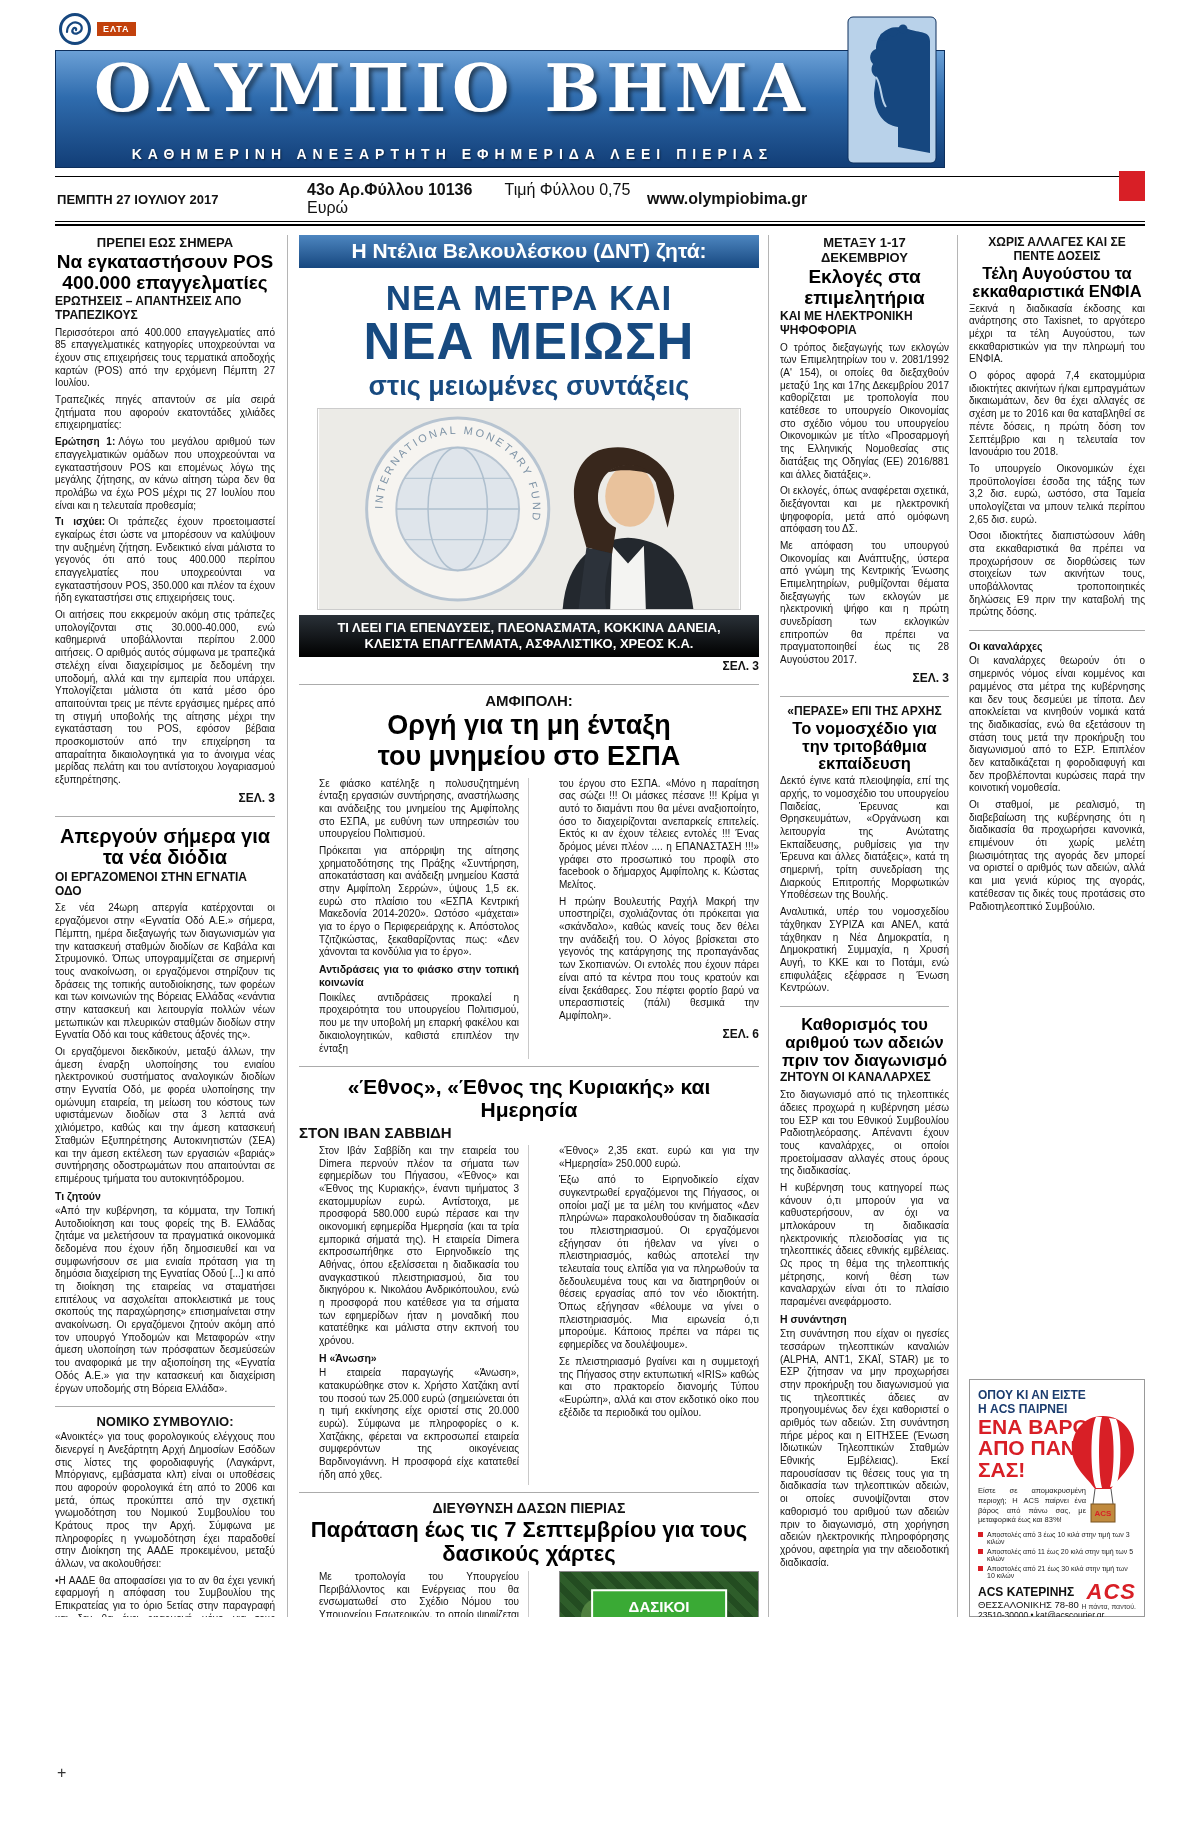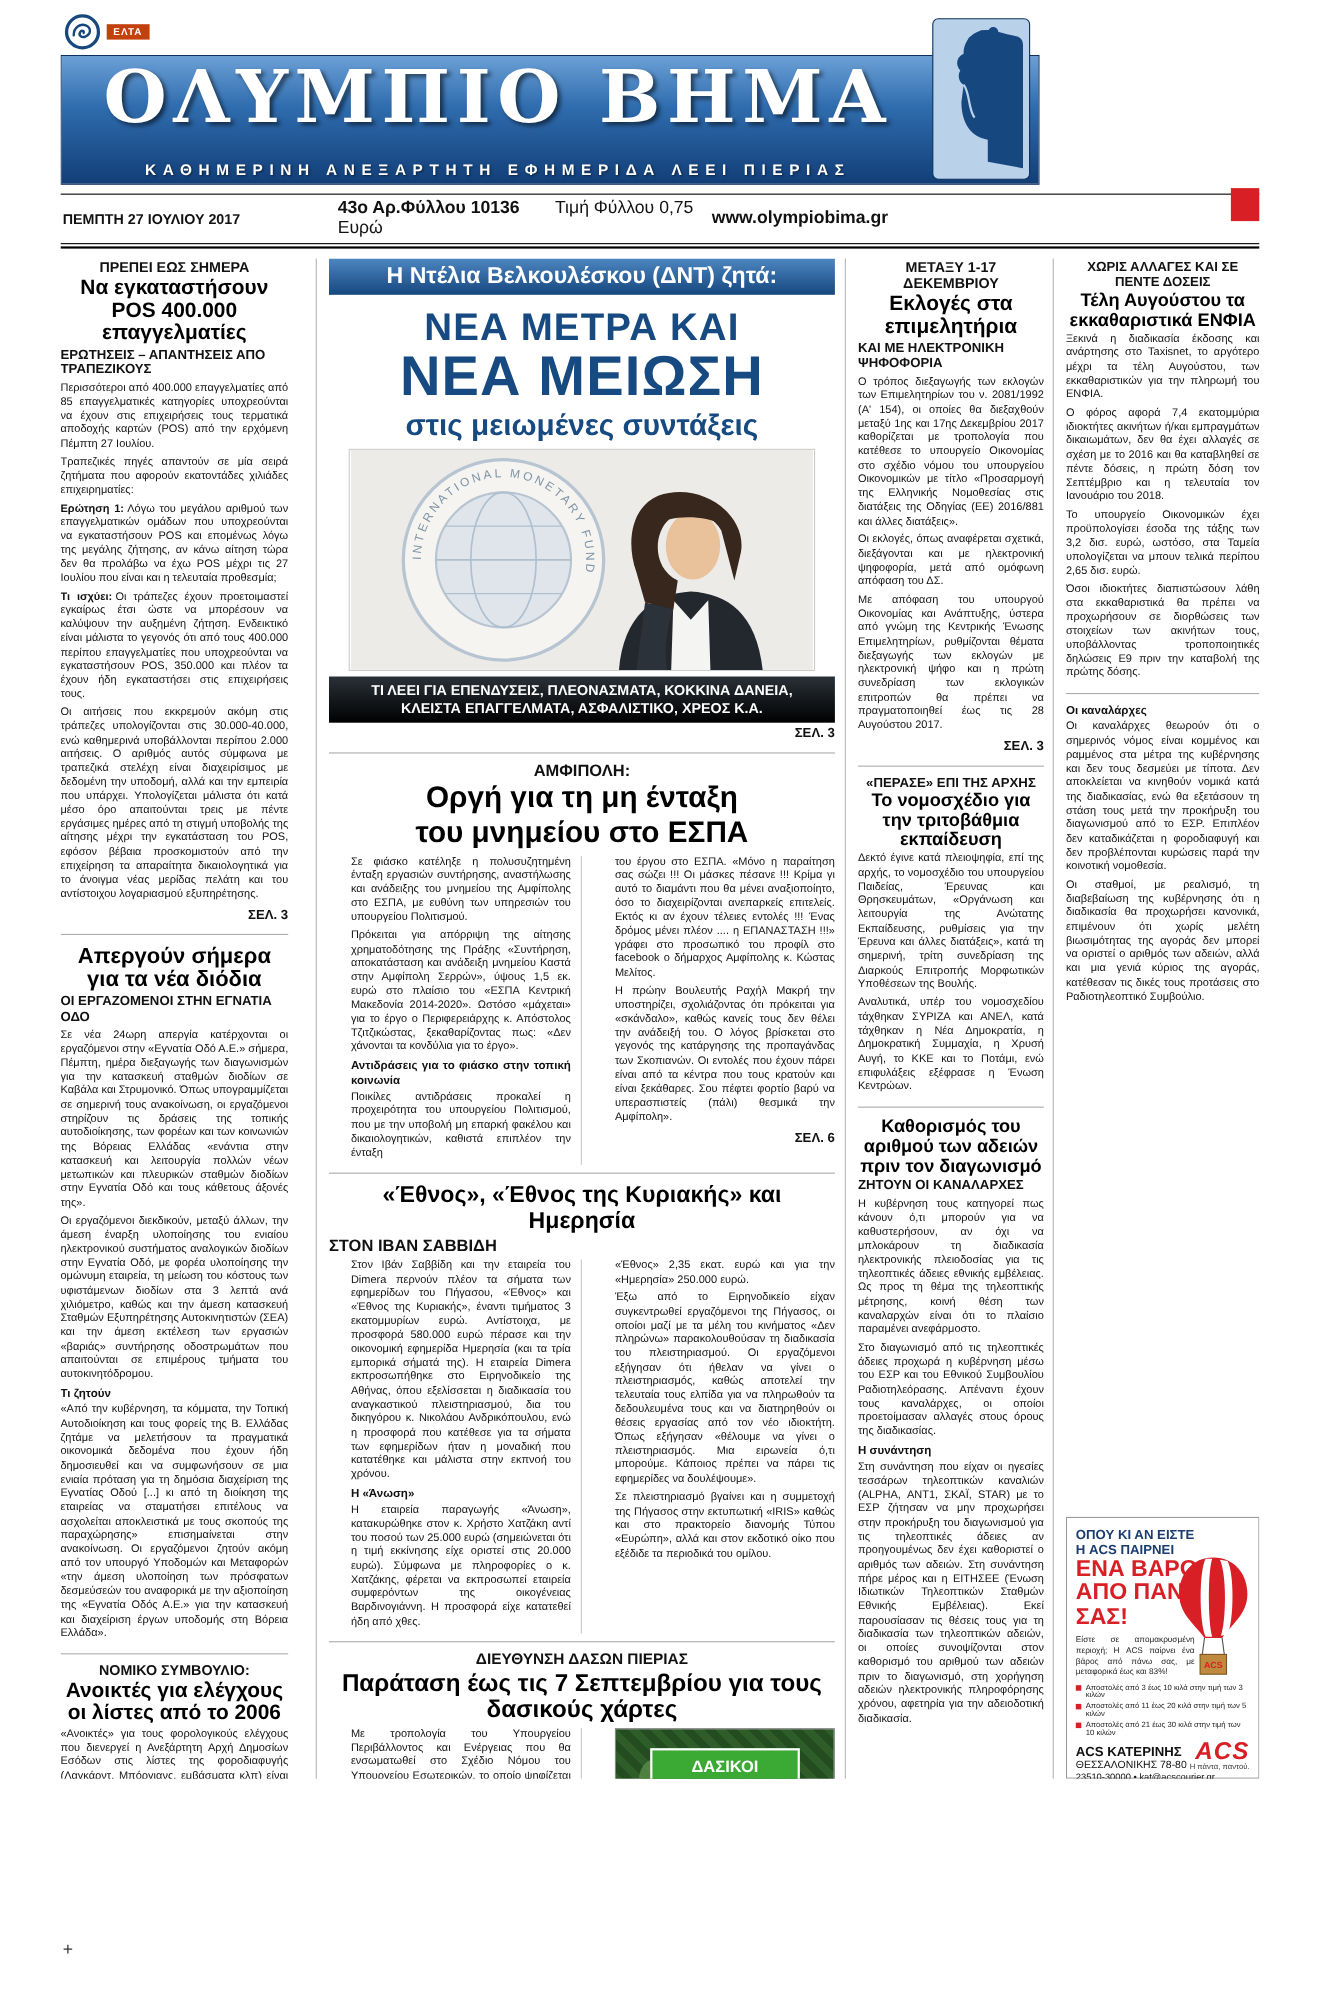--- a/index.html
+++ b/index.html
@@ -19,21 +19,21 @@
   .d-date { font-weight:bold; font-size:13px; width:250px; }
   .d-issue { font-size:16px; width:340px; }
   .d-issue b { margin-right:28px; }
   .d-site { font-weight:bold; font-size:16px; }
   .redmark { position:absolute; right:0; top:-6px; width:26px; height:30px; background:#d81f26; }
   .thickrule { border-bottom:2px solid #000; margin-top:2px; }
 
   
   .columns { display:flex; gap:11px; margin-top:9px; height:1382px; }
   .col { display:flex; flex-direction:column; overflow:hidden; }
-  .col-left { width:233px; border-right:1px solid #b5b5b5; padding-right:25px; }
+  .col-left { width:233px; border-right:1px solid #b5b5b5; padding-right:12px; }
   .col-center { width:470px; border-right:1px solid #b5b5b5; padding-right:9px; }
   .col-r1 { width:178px; border-right:1px solid #b5b5b5; padding-right:8px; }
   .col-r2 { flex:1; }
 
   .k { font-weight:bold; text-align:center; font-size:13px; margin-bottom:2px; }
   .hl { font-weight:bold; text-align:center; line-height:1.08; margin:2px 0; color:#000; }
   .sub { font-weight:bold; text-align:left; font-size:12px; line-height:1.15; margin-bottom:4px; }
   .bd { font-size:10px; line-height:1.27; text-align:justify; }
   .bd p { margin-bottom:4px; }
   .lead { margin-right:3px; }
@@ -159,21 +159,20 @@
           <p>Οι εργαζόμενοι διεκδικούν, μεταξύ άλλων, την άμεση έναρξη υλοποίησης του ενιαίου ηλεκτρονικού συστήματος αναλογικών διοδίων στην Εγνατία Οδό, με φορέα υλοποίησης την ομώνυμη εταιρεία, τη μείωση του κόστους των υφιστάμενων διοδίων στα 3 λεπτά ανά χιλιόμετρο, καθώς και την άμεση κατασκευή Σταθμών Εξυπηρέτησης Αυτοκινητιστών (ΣΕΑ) και την άμεση εκτέλεση των εργασιών «βαριάς» συντήρησης οδοστρωμάτων που απαιτούνται σε επιμέρους τμήματα του αυτοκινητόδρομου.</p>
           <div class="cross">Τι ζητούν</div>
           <p>«Από την κυβέρνηση, τα κόμματα, την Τοπική Αυτοδιοίκηση και τους φορείς της Β. Ελλάδας ζητάμε να μελετήσουν τα πραγματικά οικονομικά δεδομένα που έχουν ήδη δημοσιευθεί και να συμφωνήσουν σε μια ενιαία πρόταση για τη δημόσια διαχείριση της Εγνατίας Οδού [...] κι από τη διοίκηση της εταιρείας να σταματήσει επιτέλους να ασχολείται αποκλειστικά με τους σκοπούς της παραχώρησης» επισημαίνεται στην ανακοίνωση. Οι εργαζόμενοι ζητούν ακόμη από τον υπουργό Υποδομών και Μεταφορών «την άμεση υλοποίηση των πρόσφατων δεσμεύσεών του αναφορικά με την αξιοποίηση της «Εγνατία Οδός Α.Ε.» για την κατασκευή και διαχείριση έργων υποδομής στη Βόρεια Ελλάδα».</p>
         </div>
       </article>
 
       <div class="hrule"></div>
 
       <article>
         <div class="k">ΝΟΜΙΚΟ ΣΥΜΒΟΥΛΙΟ:</div>
-        <div class="hl hl-legal">Ανοικτές για ελέγχους οι λίστες από το 2006</div>
         <div class="bd">
           <p>«Ανοικτές» για τους φορολογικούς ελέγχους που διενεργεί η Ανεξάρτητη Αρχή Δημοσίων Εσόδων στις λίστες της φοροδιαφυγής (Λαγκάρντ, Μπόργιανς, εμβάσματα κλπ) είναι οι υποθέσεις που αφορούν φορολογικά έτη από το 2006 και μετά, όπως προκύπτει από την σχετική γνωμοδότηση του Νομικού Συμβουλίου του Κράτους προς την Αρχή. Σύμφωνα με πληροφορίες η γνωμοδότηση έχει παραδοθεί στην Διοίκηση της ΑΑΔΕ προκειμένου, μεταξύ άλλων, να ακολουθήσει:</p>
           <p>•Η ΑΑΔΕ θα αποφασίσει για το αν θα έχει γενική εφαρμογή η απόφαση του Συμβουλίου της Επικρατείας για το όριο 5ετίας στην παραγραφή και δεν θα έχει εφαρμογή μόνο για τους διαδίκους.</p>
 
         </div>
       </article>
 
     </section>
 
     <section class="col col-center">
@@ -298,22 +297,22 @@
           <p>Αναλυτικά, υπέρ του νομοσχεδίου τάχθηκαν ΣΥΡΙΖΑ και ΑΝΕΛ, κατά τάχθηκαν η Νέα Δημοκρατία, η Δημοκρατική Συμμαχία, η Χρυσή Αυγή, το ΚΚΕ και το Ποτάμι, ενώ επιφυλάξεις εξέφρασε η Ένωση Κεντρώων.</p>
         </div>
       </article>
 
       <div class="hrule"></div>
 
       <article>
         <div class="hl hl-tv">Καθορισμός του αριθμού των αδειών πριν τον διαγωνισμό</div>
         <div class="sub">ΖΗΤΟΥΝ ΟΙ ΚΑΝΑΛΑΡΧΕΣ</div>
         <div class="bd">
+          <p>Στο διαγωνισμό από τις τηλεοπτικές άδειες προχωρά η κυβέρνηση μέσω του ΕΣΡ και του Εθνικού Συμβουλίου Ραδιοτηλεόρασης. Απέναντι έχουν τους καναλάρχες, οι οποίοι προετοίμασαν αλλαγές στους όρους της διαδικασίας.</p>
           <p>Η κυβέρνηση τους κατηγορεί πως κάνουν ό,τι μπορούν για να καθυστερήσουν, αν όχι να μπλοκάρουν τη διαδικασία ηλεκτρονικής πλειοδοσίας για τις τηλεοπτικές άδειες εθνικής εμβέλειας. Ως προς τη θέμα της τηλεοπτικής μέτρησης, κοινή θέση των καναλαρχών είναι ότι το πλαίσιο παραμένει ανεφάρμοστο.</p>
-          <p>Στο διαγωνισμό από τις τηλεοπτικές άδειες προχωρά η κυβέρνηση μέσω του ΕΣΡ και του Εθνικού Συμβουλίου Ραδιοτηλεόρασης. Απέναντι έχουν τους καναλάρχες, οι οποίοι προετοίμασαν αλλαγές στους όρους της διαδικασίας.</p>
           <div class="cross">Η συνάντηση</div>
           <p>Στη συνάντηση που είχαν οι ηγεσίες τεσσάρων τηλεοπτικών καναλιών (ALPHA, ΑΝΤ1, ΣΚΑΪ, STAR) με το ΕΣΡ ζήτησαν να μην προχωρήσει στην προκήρυξη του διαγωνισμού για τις τηλεοπτικές άδειες αν προηγουμένως δεν έχει καθοριστεί ο αριθμός των αδειών. Στη συνάντηση πήρε μέρος και η ΕΙΤΗΣΕΕ (Ένωση Ιδιωτικών Τηλεοπτικών Σταθμών Εθνικής Εμβέλειας). Εκεί παρουσίασαν τις θέσεις τους για τη διαδικασία των τηλεοπτικών αδειών, οι οποίες συνοψίζονται στον καθορισμό του αριθμού των αδειών πριν το διαγωνισμό, στη χορήγηση αδειών ηλεκτρονικής πληροφόρησης χρόνου, αφετηρία για την αδειοδοτική διαδικασία.</p>
         </div>
       </article>
     </section>
 
     <section class="col col-r2">
       <article>
         <div class="k" style="font-size:12px;">ΧΩΡΙΣ ΑΛΛΑΓΕΣ ΚΑΙ ΣΕ ΠΕΝΤΕ ΔΟΣΕΙΣ</div>
         <div class="hl hl-sm">Τέλη Αυγούστου τα εκκαθαριστικά ΕΝΦΙΑ</div>

